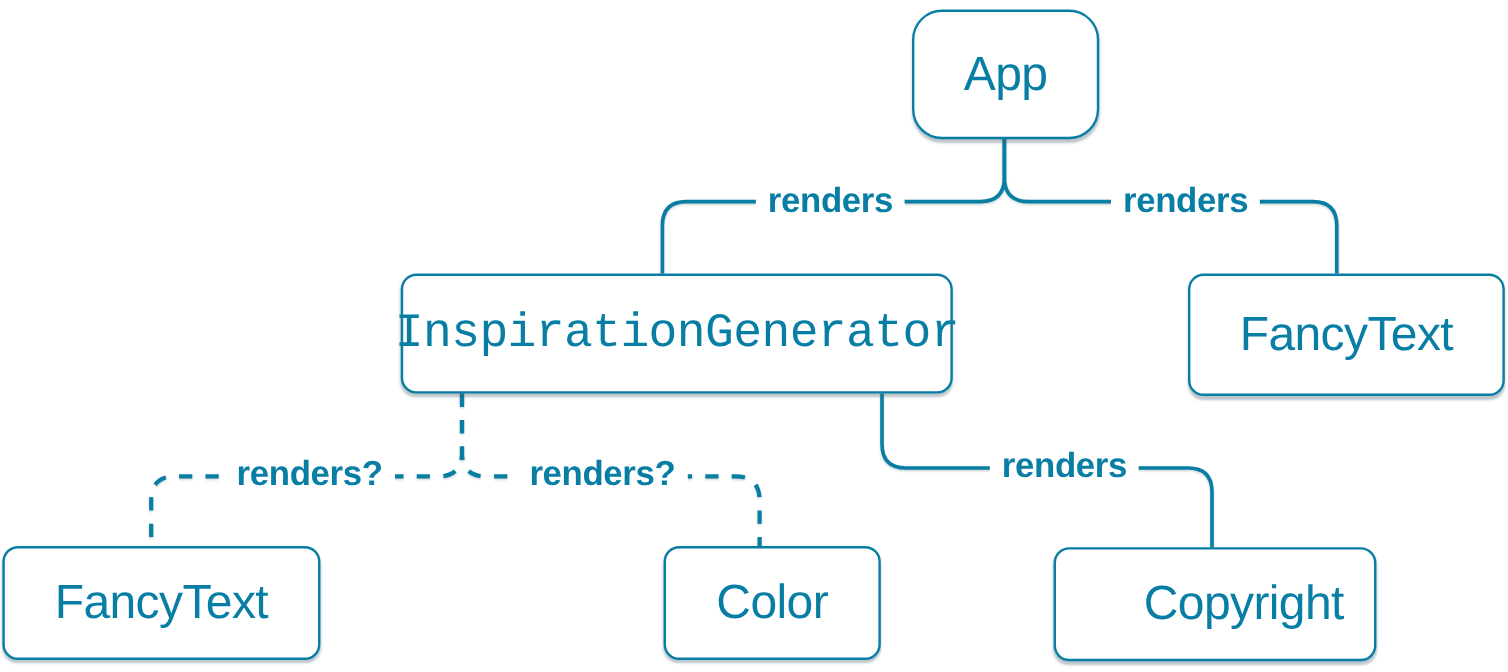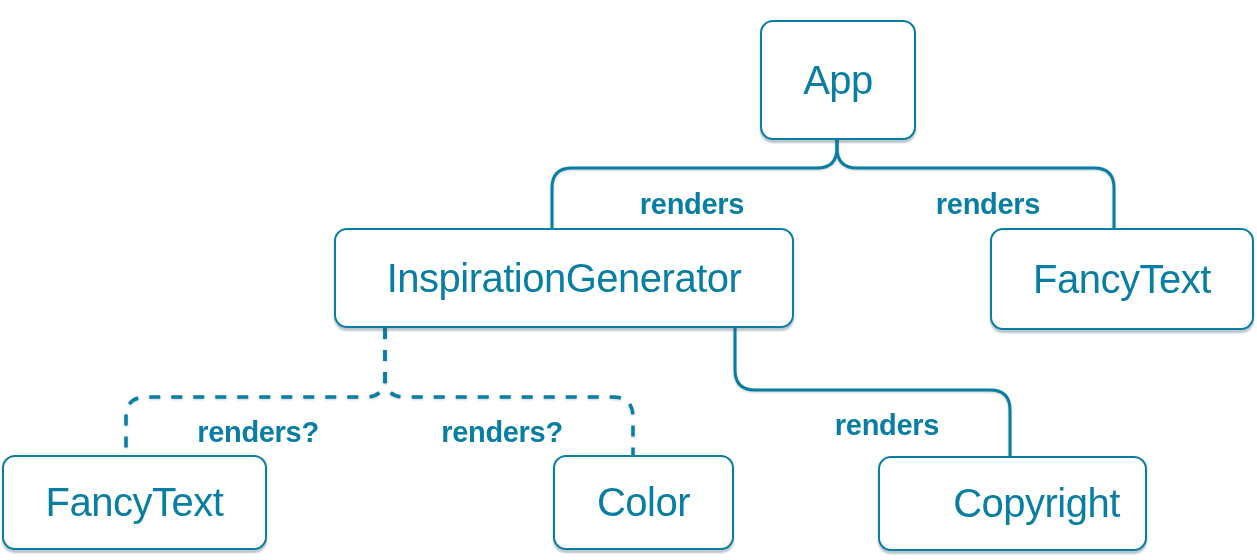--- a/index.html
+++ b/index.html
@@ -48,41 +48,40 @@
     position: absolute;
     transform: translate(-50%, -50%);
     background: var(--bg);
     padding: 2px 10px;
     color: var(--accent);
     font-size: 29px;
     font-weight: 700;
     letter-spacing: -0.3px;
     line-height: 1;
     white-space: nowrap;
-    margin-top: 36px;
   }
 </style>
 </head>
 <body>
 
 <div class="stage">
 
   <svg class="edges" viewBox="0 0 1257 560" xmlns="http://www.w3.org/2000/svg">
     <path class="edge" d="M 837 100 V 148 Q 837 168 817 168 H 572 Q 552 168 552 188 V 228"></path>
     <path class="edge" d="M 837 100 V 148 Q 837 168 857 168 H 1094 Q 1114 168 1114 188 V 228"></path>
     <path class="edge dashed" d="M 385 328 V 377 Q 385 397 365 397 H 146 Q 126 397 126 417 V 455"></path>
     <path class="edge dashed" d="M 385 328 V 377 Q 385 397 405 397 H 613 Q 633 397 633 417 V 455"></path>
     <path class="edge" d="M 735 328 V 370 Q 735 390 755 390 H 990 Q 1010 390 1010 410 V 456"></path>
   </svg>
 
-  <div class="node" style="left:760px; top:20px; width:156px; height:120px;">
+  <div class="node" style="left:760px; top:8px; width:156px; height:108px;border-radius:25px;">
     <span>App</span>
   </div>
 
-  <div class="node" style="left:334px; top:228px; width:460px; height:100px;">
+  <div class="node" style="left:334px; top:228px; width:460px; height:100px;font-family:Liberation Mono, monospace;">
     <span>InspirationGenerator</span>
   </div>
 
   <div class="node" style="left:990px; top:228px; width:264px; height:102px;">
     <span>FancyText</span>
   </div>
 
   <div class="node" style="left:2px; top:455px; width:265px; height:95px;">
     <span>FancyText</span>
   </div>

